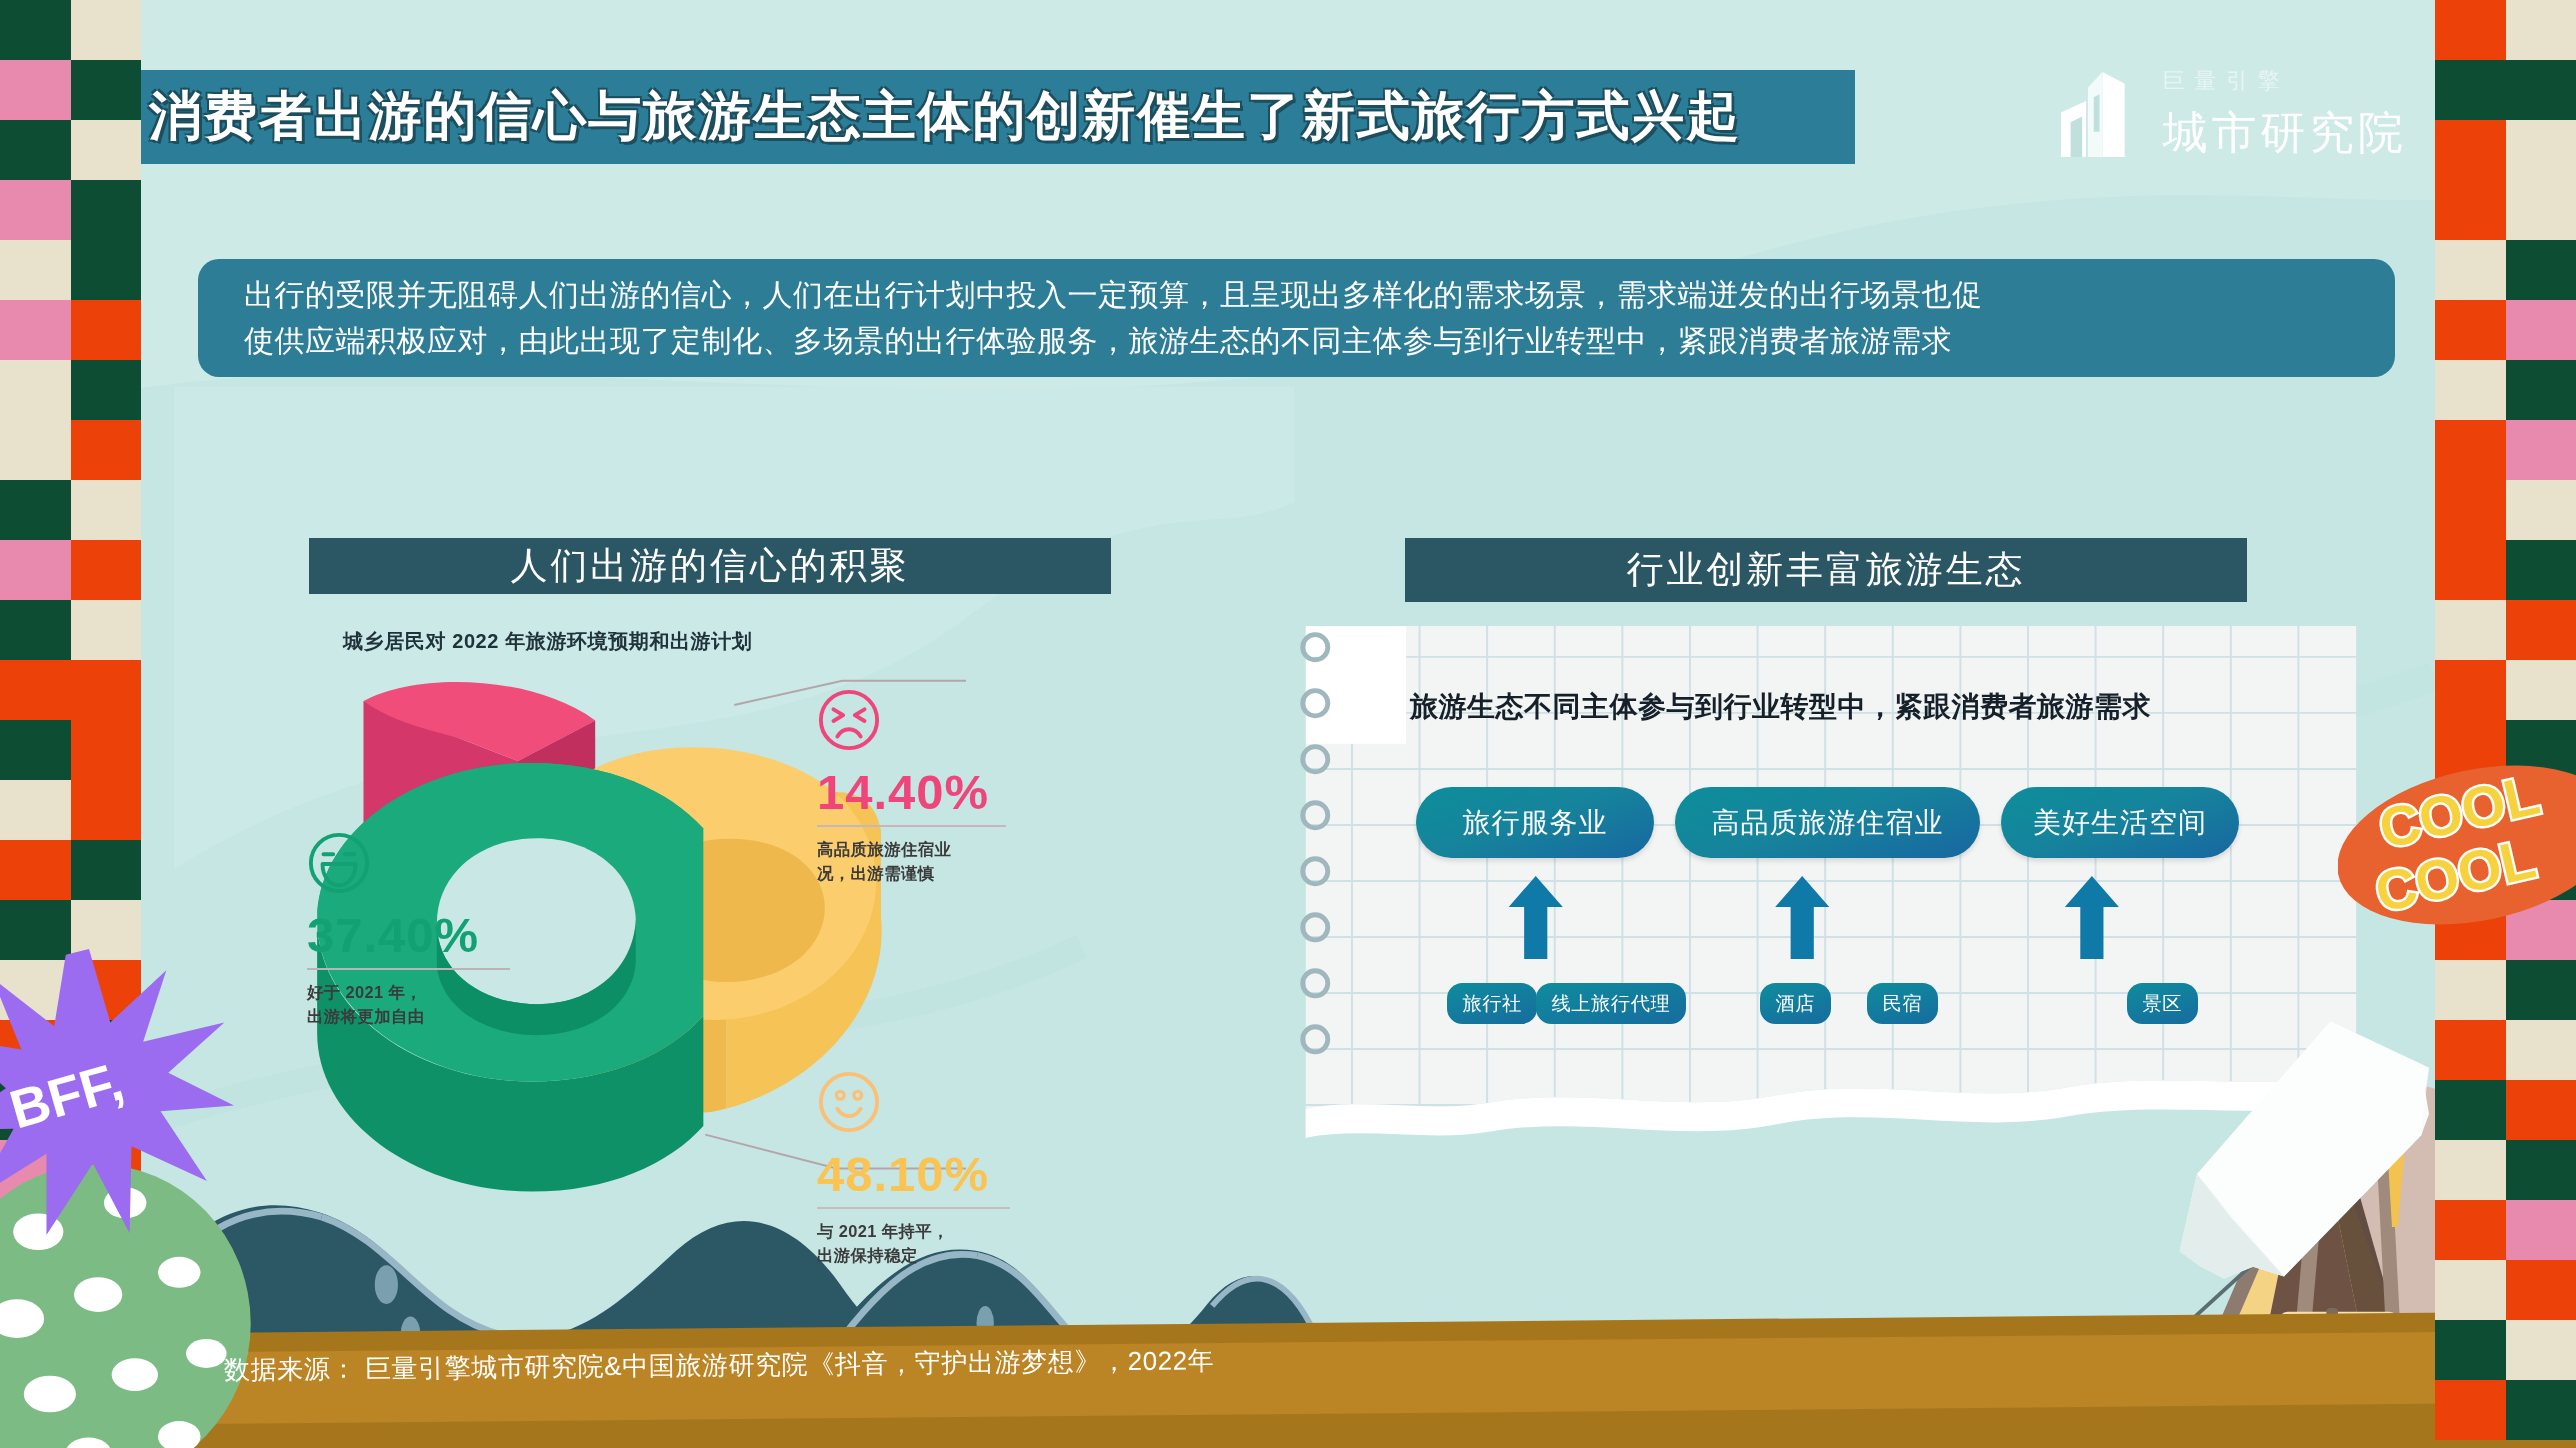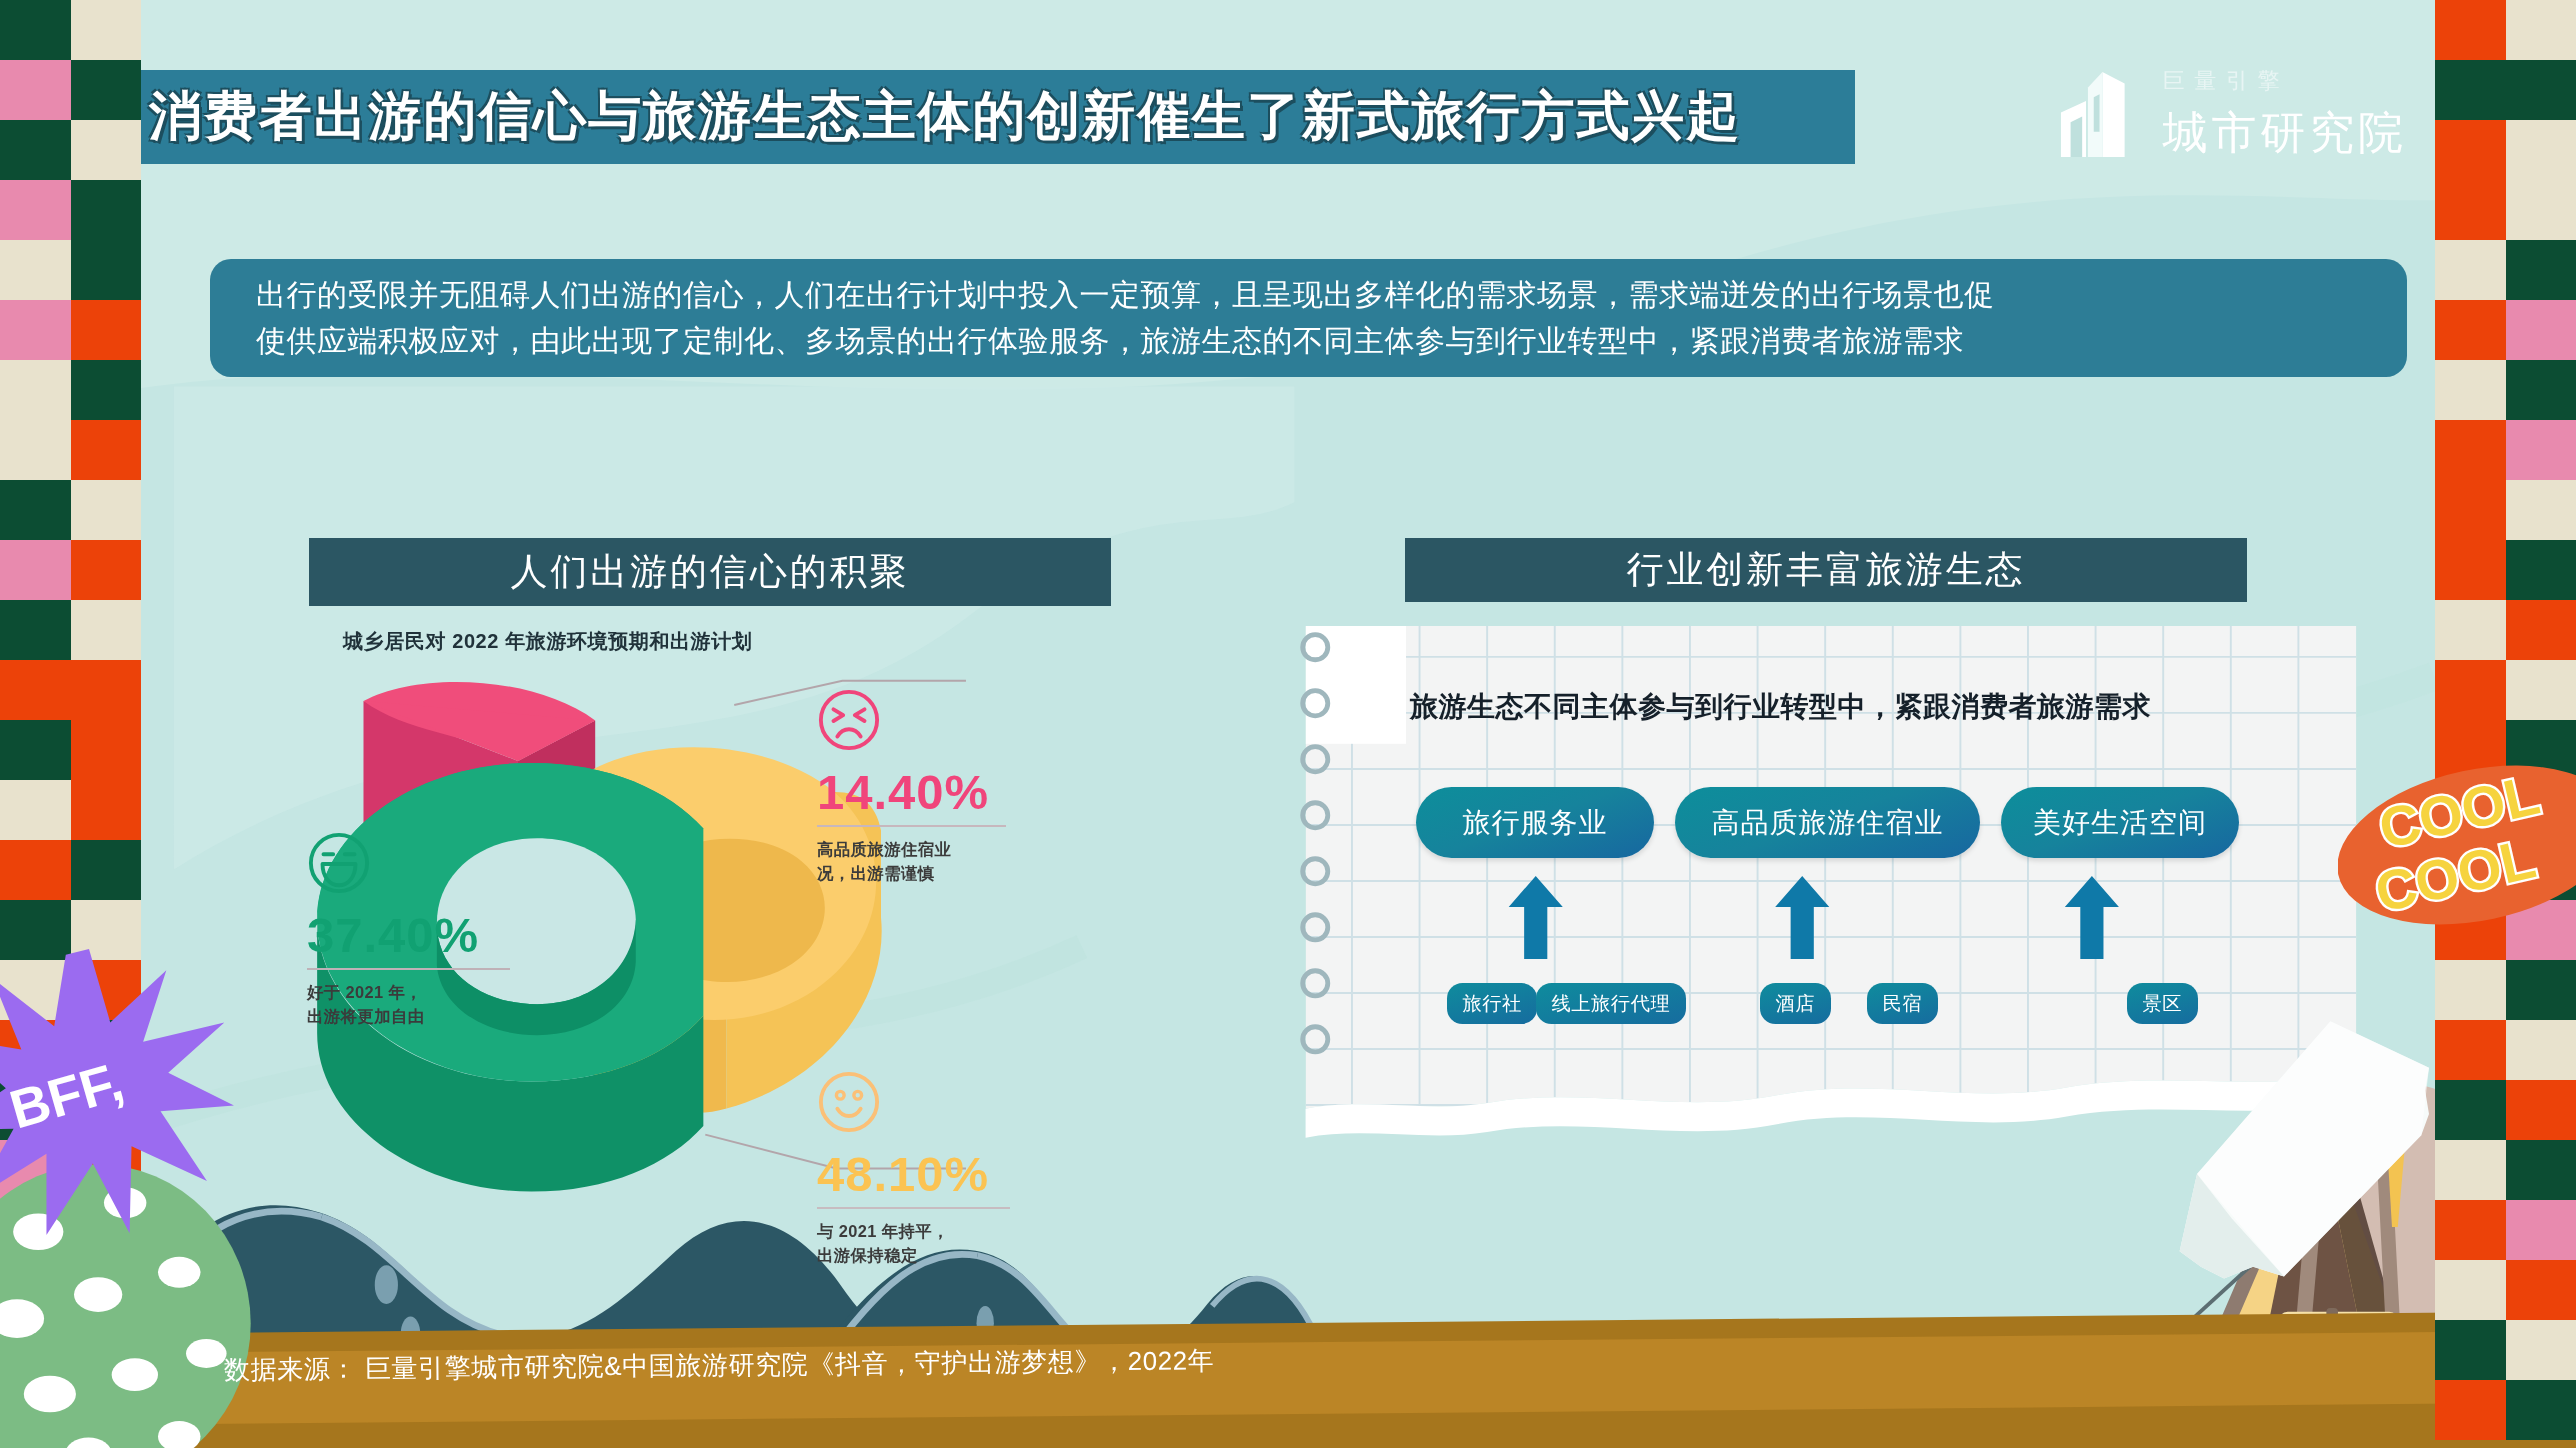--- a/index.html
+++ b/index.html
@@ -34,34 +34,34 @@
 
   
   .logo { position:absolute; right:169px; top:66px; z-index:7; display:flex; align-items:center; gap:21px; }
   .logo-mark { width:83px; height:93px; }
   .logo-text { display:flex; flex-direction:column; justify-content:center; }
   .logo-top { color:#eaf6f5; font-size:22px; letter-spacing:9.7px; margin-bottom:6.8px; opacity:.95; }
   .logo-bot { color:#ffffff; font-size:45px; letter-spacing:3.9px; font-weight:500; }
 
   
   .desc {
-    position:absolute; left:210px; top:259px; width:2197px; height:118px;
+    position:absolute; left:198px; top:259px; width:2197px; height:118px;
     background:#2d7d96; border-radius:21px; z-index:5;
     display:flex; flex-direction:column; justify-content:center;
     padding:0 46px;
   }
   .desc p { color:#ffffff; font-size:30px; line-height:46px; letter-spacing:0.5px; }
 
   
   .sec-head {
     position:absolute; background:#2b5663; z-index:5;
     display:flex; align-items:center; justify-content:center;
   }
   .sec-head span { color:#fff; font-size:37px; letter-spacing:2.9px; }
-  .sec-head.left-h  { left:309px;  top:538px; width:802px; height:68px; }
+  .sec-head.left-h  { left:309px;  top:538px; width:802px; height:56px; }
   .sec-head.right-h { left:1405px; top:538px; width:842px; height:64px; }
 
   .sub-label { position:absolute; left:343px; top:628px; z-index:5;
                font-size:20px; font-weight:bold; color:#20323a; letter-spacing:0.6px; }
 
   
   .chart-wrap { position:absolute; left:290px; top:676px; width:734px; height:560px; z-index:4; }
 
   
   .callout { position:absolute; z-index:5; }

